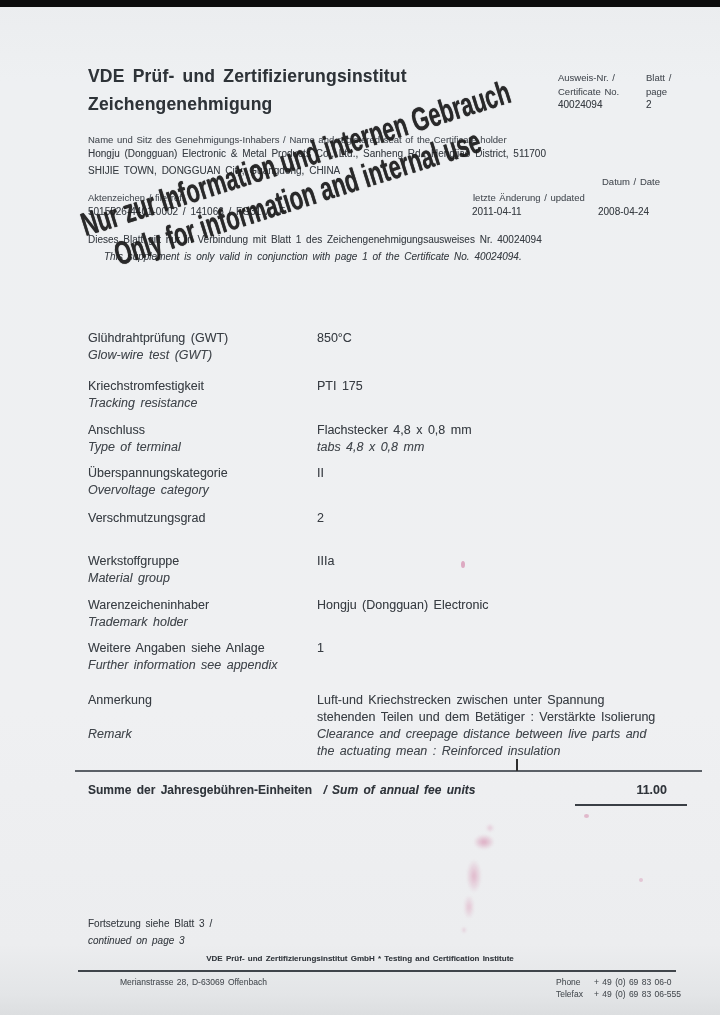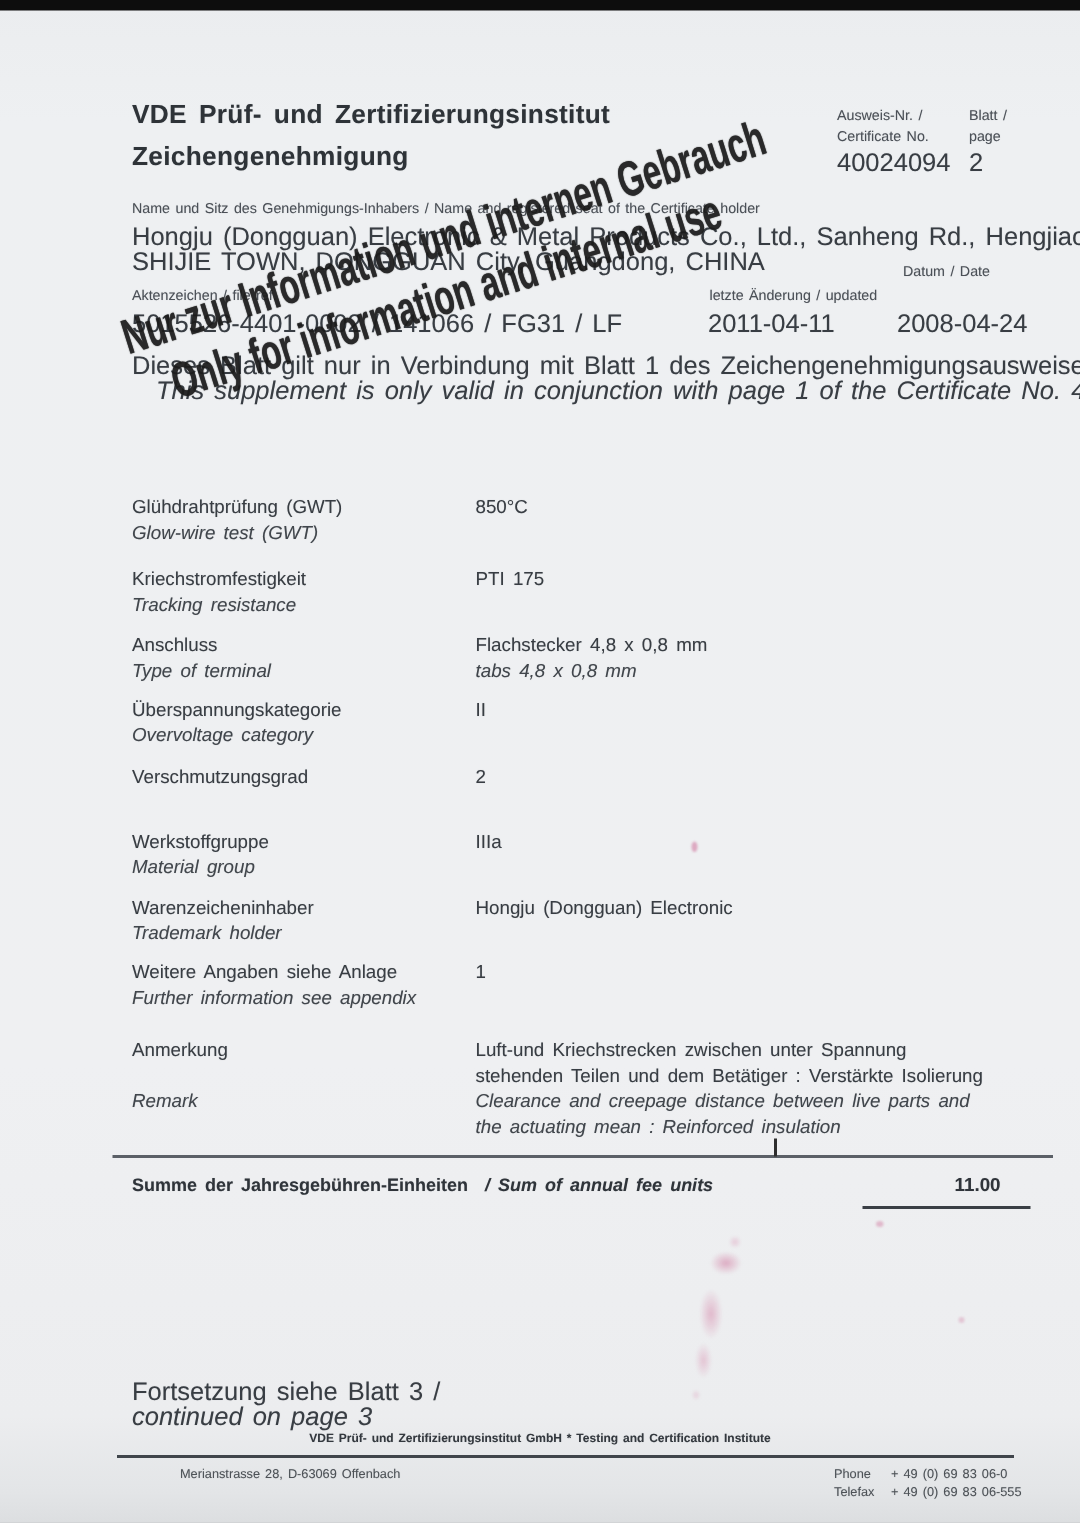--- a/index.html
+++ b/index.html
@@ -7,21 +7,21 @@
     position:relative;width:720px;height:1015px;overflow:hidden;
     font-family:"Liberation Sans",sans-serif;
     background:linear-gradient(180deg,#ebedef 0%,#eef0f2 8%,#eff0f2 70%,#ecedef 93%,#e3e5e7 98%,#dcdee0 100%);
     color:#383d43;
     text-shadow:0 0 .6px rgba(90,95,100,.35);
   }
   .abs{position:absolute;}
   .topbar{position:absolute;left:0;top:0;width:720px;height:7px;background:#0d0d0d;}
   .t-title{font-size:17.5px;font-weight:bold;color:#2e3338;letter-spacing:.2px;word-spacing:3px;white-space:nowrap;}
   .lbl{font-size:9.5px;color:#4b5057;word-spacing:1px;white-space:nowrap;}
-  .body{font-size:17px;color:#383d43;word-spacing:2px;}
+  .body{font-size:10px;color:#383d43;word-spacing:2px;}
   .nowrap{white-space:nowrap;}
   .it{font-style:italic;}
   .b{font-weight:bold;}
   
   .spec-table{position:absolute;left:88px;top:322px;width:575px;}
   .spec-row{position:absolute;left:0;display:flex;width:575px;}
   .spec-label{width:197px;flex:0 0 197px;}
   .spec-value{flex:1;margin-left:32px;}
   .spec-row .de,.spec-row .en{font-size:12.5px;line-height:17px;word-spacing:2px;}
   .spec-row .en{font-style:italic;color:#41464c;}

